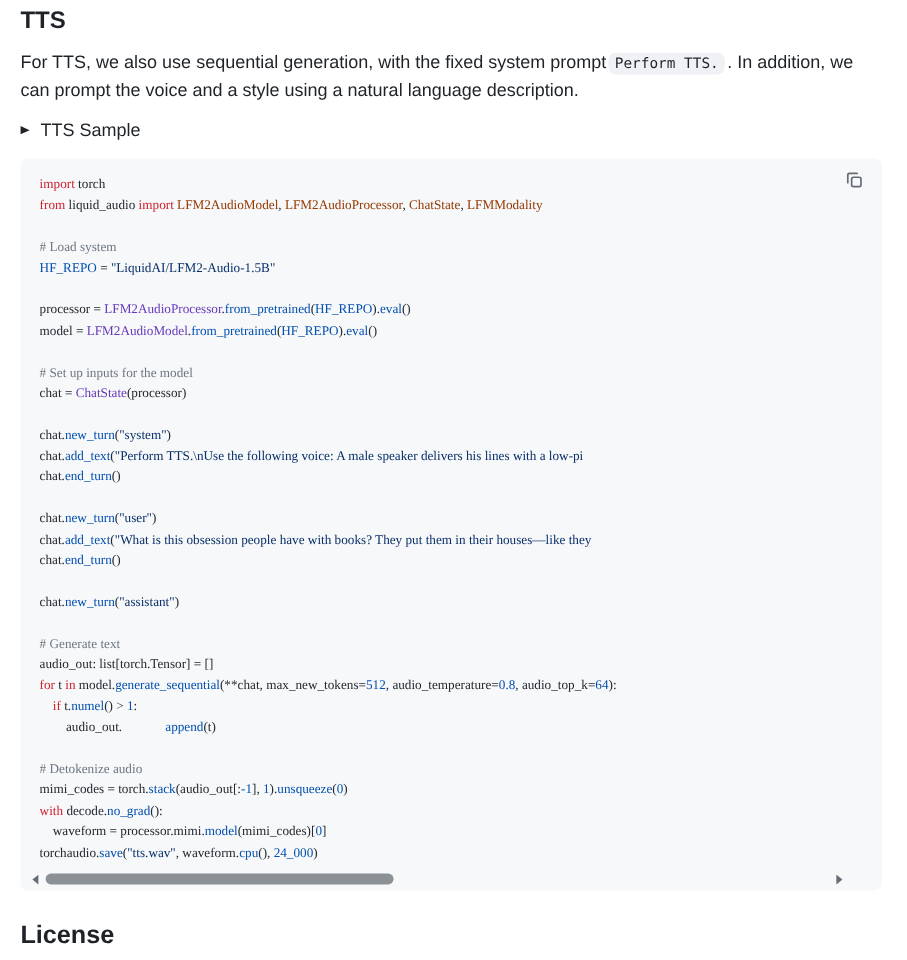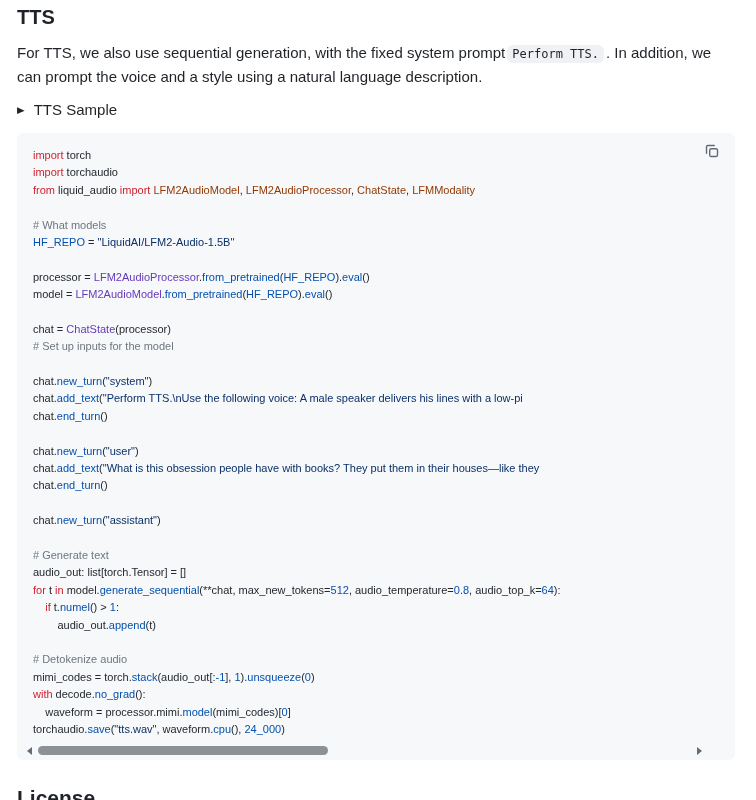--- a/index.html
+++ b/index.html
@@ -39,21 +39,21 @@
     width:718px;
     padding:14px 0 22px 16px;
   }
   .copy-btn {
     position:absolute; top:9px; right:13px;
     width:20px; height:20px; padding:0; border:0; background:transparent;
     cursor:pointer; display:flex; align-items:center; justify-content:center;
   }
   .code-clip { overflow:hidden; margin-right:16px; }
   .code-line {
-    font-family:Liberation Sans, sans-serif;
+    font-family:Liberation Serif, serif;
     font-size:11px; line-height:17.4px; height:17.4px;
     white-space:pre; color:#24292f;
   }
   .hscrollbar { position:absolute; left:0; right:0; bottom:2px; height:14px; }
   .sb-arrow {
     position:absolute; width:0; height:0; top:3px;
     border-top:4px solid transparent; border-bottom:4px solid transparent;
   }
   .sb-arrow.left  { left:10px;  border-right:5px solid #636c76; }
   .sb-arrow.right { right:33px; border-left:5px solid #636c76; }
@@ -86,47 +86,46 @@
       <span>
         <svg width="16" height="16" viewBox="0 0 16 16" fill="none" stroke="#636c76" stroke-width="1.4" stroke-linecap="round" stroke-linejoin="round">
           <rect x="5.7" y="5.7" width="7.8" height="7.8" rx="1.6"></rect>
           <path d="M10.3 2.5 H3.9 a1.4 1.4 0 0 0 -1.4 1.4 V10.3"></path>
         </svg>
       </span>
     </button>
 
     <div class="code-clip">
         <div class="code-line"><span style="color: rgb(207, 34, 46);">import</span><span style="color: rgb(36, 41, 47);"> torch</span></div>
-        <div class="code-line"><span style="color: rgb(207, 34, 46);">import</span><span style="color: rgb(36, 41, 47);"> torchaudio</span></div>
         <div class="code-line"><span style="color: rgb(207, 34, 46);">from</span><span style="color: rgb(36, 41, 47);"> liquid_audio </span><span style="color: rgb(207, 34, 46);">import</span><span style="color: rgb(36, 41, 47);"> </span><span style="color: rgb(149, 56, 0);">LFM2AudioModel</span><span style="color: rgb(36, 41, 47);">, </span><span style="color: rgb(149, 56, 0);">LFM2AudioProcessor</span><span style="color: rgb(36, 41, 47);">, </span><span style="color: rgb(149, 56, 0);">ChatState</span><span style="color: rgb(36, 41, 47);">, </span><span style="color: rgb(149, 56, 0);">LFMModality</span></div>
         <div class="code-line"></div>
-        <div class="code-line"><span style="color: rgb(110, 119, 129);"># What models</span></div>
+        <div class="code-line"><span style="color: rgb(110, 119, 129);"># Load system</span></div>
         <div class="code-line"><span style="color: rgb(5, 80, 174);">HF_REPO</span><span style="color: rgb(36, 41, 47);"> = </span><span style="color: rgb(10, 48, 105);">"LiquidAI/LFM2-Audio-1.5B"</span></div>
         <div class="code-line"></div>
         <div class="code-line"><span style="color: rgb(36, 41, 47);">processor = </span><span style="color: rgb(102, 57, 186);">LFM2AudioProcessor</span><span style="color: rgb(36, 41, 47);">.</span><span style="color: rgb(5, 80, 174);">from_pretrained</span><span style="color: rgb(36, 41, 47);">(</span><span style="color: rgb(5, 80, 174);">HF_REPO</span><span style="color: rgb(36, 41, 47);">).</span><span style="color: rgb(5, 80, 174);">eval</span><span style="color: rgb(36, 41, 47);">()</span></div>
         <div class="code-line"><span style="color: rgb(36, 41, 47);">model = </span><span style="color: rgb(102, 57, 186);">LFM2AudioModel</span><span style="color: rgb(36, 41, 47);">.</span><span style="color: rgb(5, 80, 174);">from_pretrained</span><span style="color: rgb(36, 41, 47);">(</span><span style="color: rgb(5, 80, 174);">HF_REPO</span><span style="color: rgb(36, 41, 47);">).</span><span style="color: rgb(5, 80, 174);">eval</span><span style="color: rgb(36, 41, 47);">()</span></div>
         <div class="code-line"></div>
+        <div class="code-line"><span style="color: rgb(110, 119, 129);"># Set up inputs for the model</span></div>
         <div class="code-line"><span style="color: rgb(36, 41, 47);">chat = </span><span style="color: rgb(102, 57, 186);">ChatState</span><span style="color: rgb(36, 41, 47);">(processor)</span></div>
-        <div class="code-line"><span style="color: rgb(110, 119, 129);"># Set up inputs for the model</span></div>
         <div class="code-line"></div>
         <div class="code-line"><span style="color: rgb(36, 41, 47);">chat.</span><span style="color: rgb(5, 80, 174);">new_turn</span><span style="color: rgb(36, 41, 47);">(</span><span style="color: rgb(10, 48, 105);">"system"</span><span style="color: rgb(36, 41, 47);">)</span></div>
         <div class="code-line"><span style="color: rgb(36, 41, 47);">chat.</span><span style="color: rgb(5, 80, 174);">add_text</span><span style="color: rgb(36, 41, 47);">(</span><span style="color: rgb(10, 48, 105);">"Perform TTS.\nUse the following voice: A male speaker delivers his lines with a low-pi</span></div>
         <div class="code-line"><span style="color: rgb(36, 41, 47);">chat.</span><span style="color: rgb(5, 80, 174);">end_turn</span><span style="color: rgb(36, 41, 47);">()</span></div>
         <div class="code-line"></div>
         <div class="code-line"><span style="color: rgb(36, 41, 47);">chat.</span><span style="color: rgb(5, 80, 174);">new_turn</span><span style="color: rgb(36, 41, 47);">(</span><span style="color: rgb(10, 48, 105);">"user"</span><span style="color: rgb(36, 41, 47);">)</span></div>
         <div class="code-line"><span style="color: rgb(36, 41, 47);">chat.</span><span style="color: rgb(5, 80, 174);">add_text</span><span style="color: rgb(36, 41, 47);">(</span><span style="color: rgb(10, 48, 105);">"What is this obsession people have with books? They put them in their houses—like they</span></div>
         <div class="code-line"><span style="color: rgb(36, 41, 47);">chat.</span><span style="color: rgb(5, 80, 174);">end_turn</span><span style="color: rgb(36, 41, 47);">()</span></div>
         <div class="code-line"></div>
         <div class="code-line"><span style="color: rgb(36, 41, 47);">chat.</span><span style="color: rgb(5, 80, 174);">new_turn</span><span style="color: rgb(36, 41, 47);">(</span><span style="color: rgb(10, 48, 105);">"assistant"</span><span style="color: rgb(36, 41, 47);">)</span></div>
         <div class="code-line"></div>
         <div class="code-line"><span style="color: rgb(110, 119, 129);"># Generate text</span></div>
         <div class="code-line"><span style="color: rgb(36, 41, 47); text-align: center;">audio_out: list[torch.Tensor] = []</span></div>
         <div class="code-line"><span style="color: rgb(207, 34, 46);">for</span><span style="color: rgb(36, 41, 47);"> t </span><span style="color: rgb(207, 34, 46);">in</span><span style="color: rgb(36, 41, 47);"> model.</span><span style="color: rgb(5, 80, 174);">generate_sequential</span><span style="color: rgb(36, 41, 47);">(**chat, max_new_tokens=</span><span style="color: rgb(5, 80, 174);">512</span><span style="color: rgb(36, 41, 47);">, audio_temperature=</span><span style="color: rgb(5, 80, 174);">0.8</span><span style="color: rgb(36, 41, 47);">, audio_top_k=</span><span style="color: rgb(5, 80, 174);">64</span><span style="color: rgb(36, 41, 47);">):</span></div>
         <div class="code-line"><span style="color: rgb(36, 41, 47);">    </span><span style="color: rgb(207, 34, 46);">if</span><span style="color: rgb(36, 41, 47);"> t.</span><span style="color: rgb(5, 80, 174);">numel</span><span style="color: rgb(36, 41, 47);">() &gt; </span><span style="color: rgb(5, 80, 174);">1</span><span style="color: rgb(36, 41, 47);">:</span></div>
-        <div class="code-line"><span style="color: rgb(36, 41, 47);">        audio_out.</span><span style="color: rgb(5, 80, 174);">append</span><span style="color: rgb(36, 41, 47);">(t)</span></div>
+        <div class="code-line"><span style="color: rgb(36, 41, 47);">        audio_out.</span><span style="color: rgb(5, 80, 174); margin-left: 36px;">append</span><span style="color: rgb(36, 41, 47);">(t)</span></div>
         <div class="code-line"></div>
         <div class="code-line"><span style="color: rgb(110, 119, 129);"># Detokenize audio</span></div>
         <div class="code-line"><span style="color: rgb(36, 41, 47);">mimi_codes = torch.</span><span style="color: rgb(5, 80, 174);">stack</span><span style="color: rgb(36, 41, 47);">(audio_out[:</span><span style="color: rgb(5, 80, 174);">-1</span><span style="color: rgb(36, 41, 47);">], </span><span style="color: rgb(5, 80, 174);">1</span><span style="color: rgb(36, 41, 47);">).</span><span style="color: rgb(5, 80, 174);">unsqueeze</span><span style="color: rgb(36, 41, 47);">(</span><span style="color: rgb(5, 80, 174);">0</span><span style="color: rgb(36, 41, 47);">)</span></div>
         <div class="code-line"><span style="color: rgb(207, 34, 46);">with</span><span style="color: rgb(36, 41, 47);"> decode.</span><span style="color: rgb(5, 80, 174);">no_grad</span><span style="color: rgb(36, 41, 47);">():</span></div>
         <div class="code-line"><span style="color: rgb(36, 41, 47);">    waveform = processor.mimi.</span><span style="color: rgb(5, 80, 174);">model</span><span style="color: rgb(36, 41, 47);">(mimi_codes)[</span><span style="color: rgb(5, 80, 174);">0</span><span style="color: rgb(36, 41, 47);">]</span></div>
         <div class="code-line"><span style="color: rgb(36, 41, 47);">torchaudio.</span><span style="color: rgb(5, 80, 174);">save</span><span style="color: rgb(36, 41, 47);">(</span><span style="color: rgb(10, 48, 105);">"tts.wav"</span><span style="color: rgb(36, 41, 47);">, waveform.</span><span style="color: rgb(5, 80, 174);">cpu</span><span style="color: rgb(36, 41, 47);">(), </span><span style="color: rgb(5, 80, 174);">24_000</span><span style="color: rgb(36, 41, 47);">)</span></div>
       </div>
 
     <div class="hscrollbar">
       <div class="sb-arrow left"></div>

